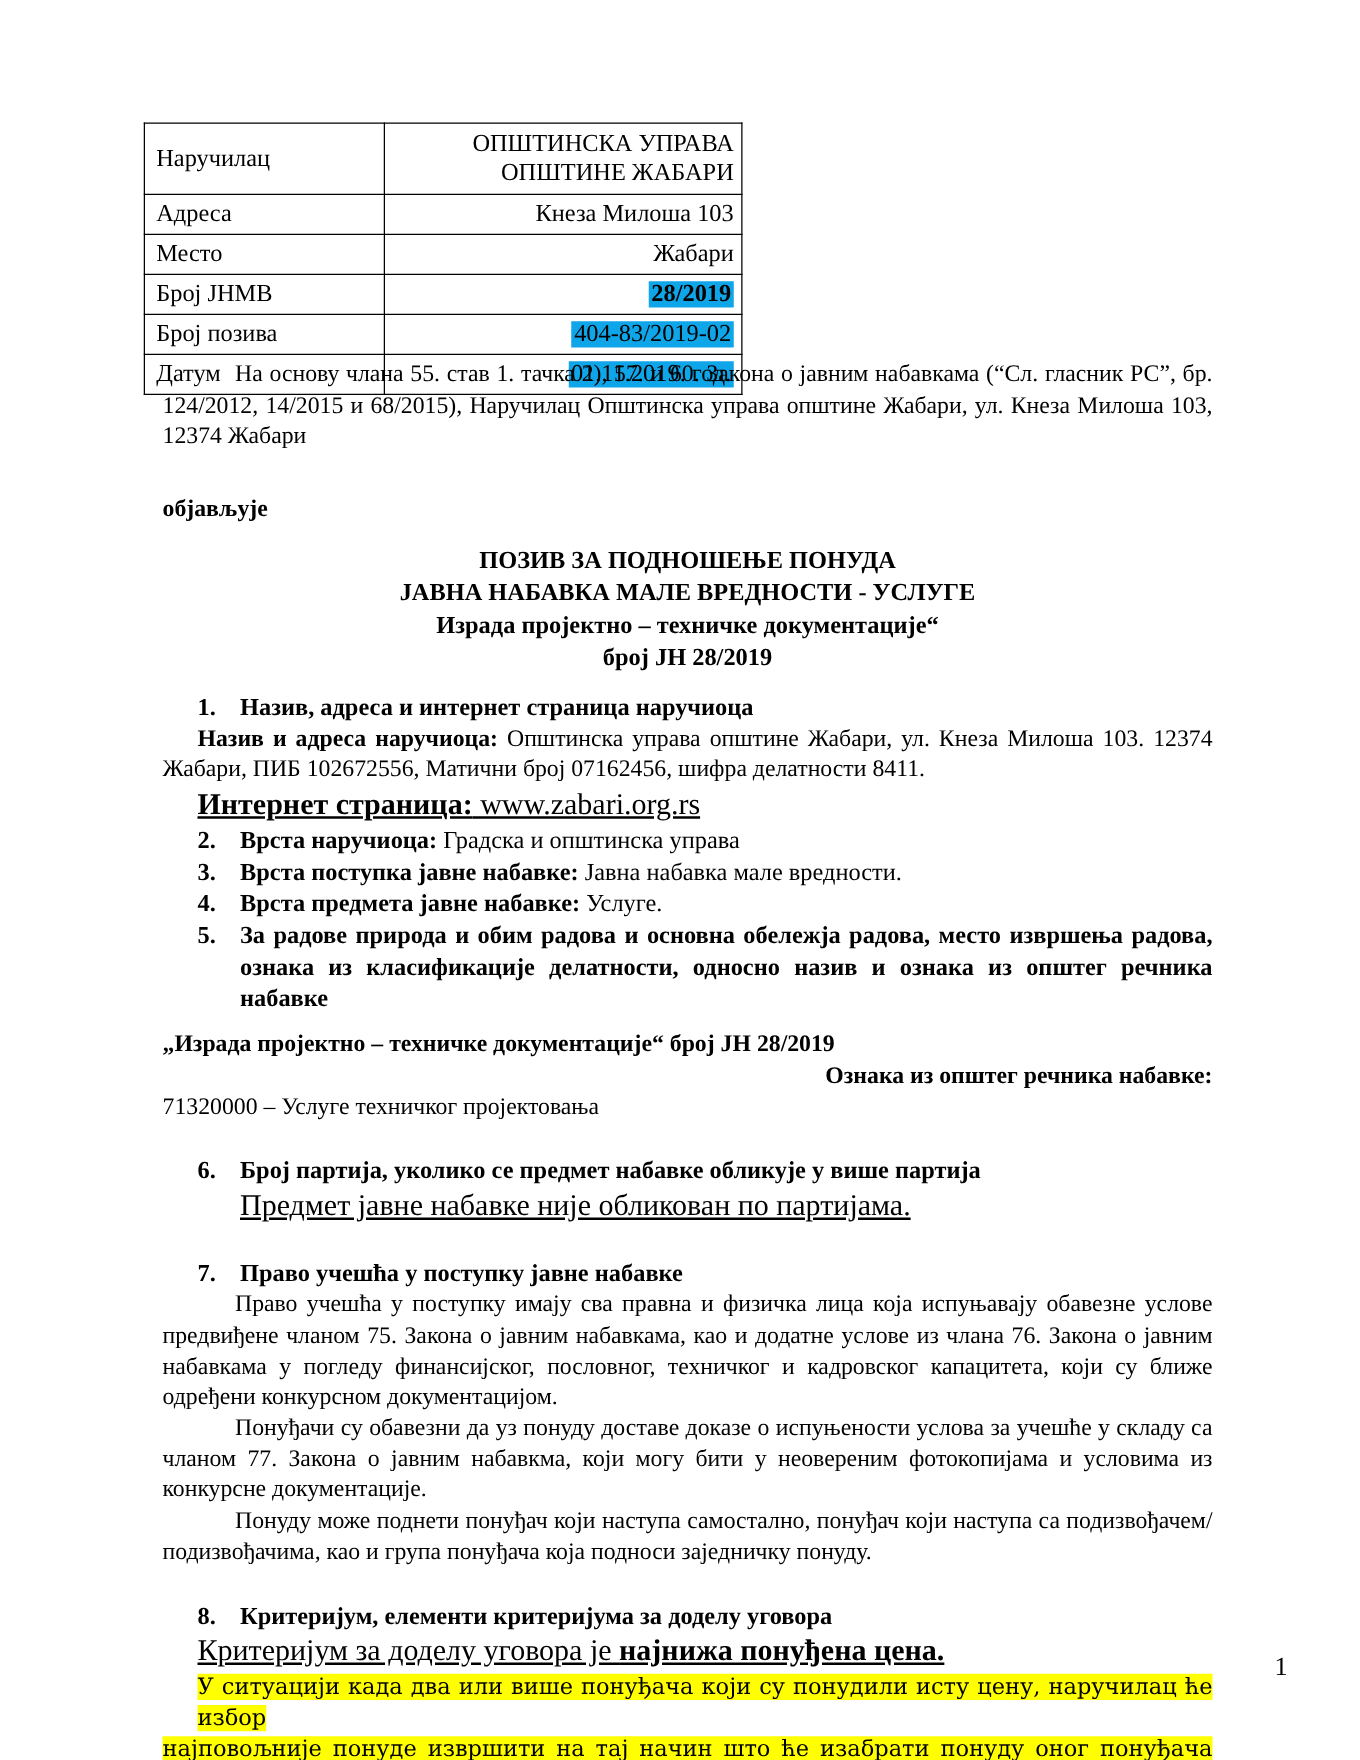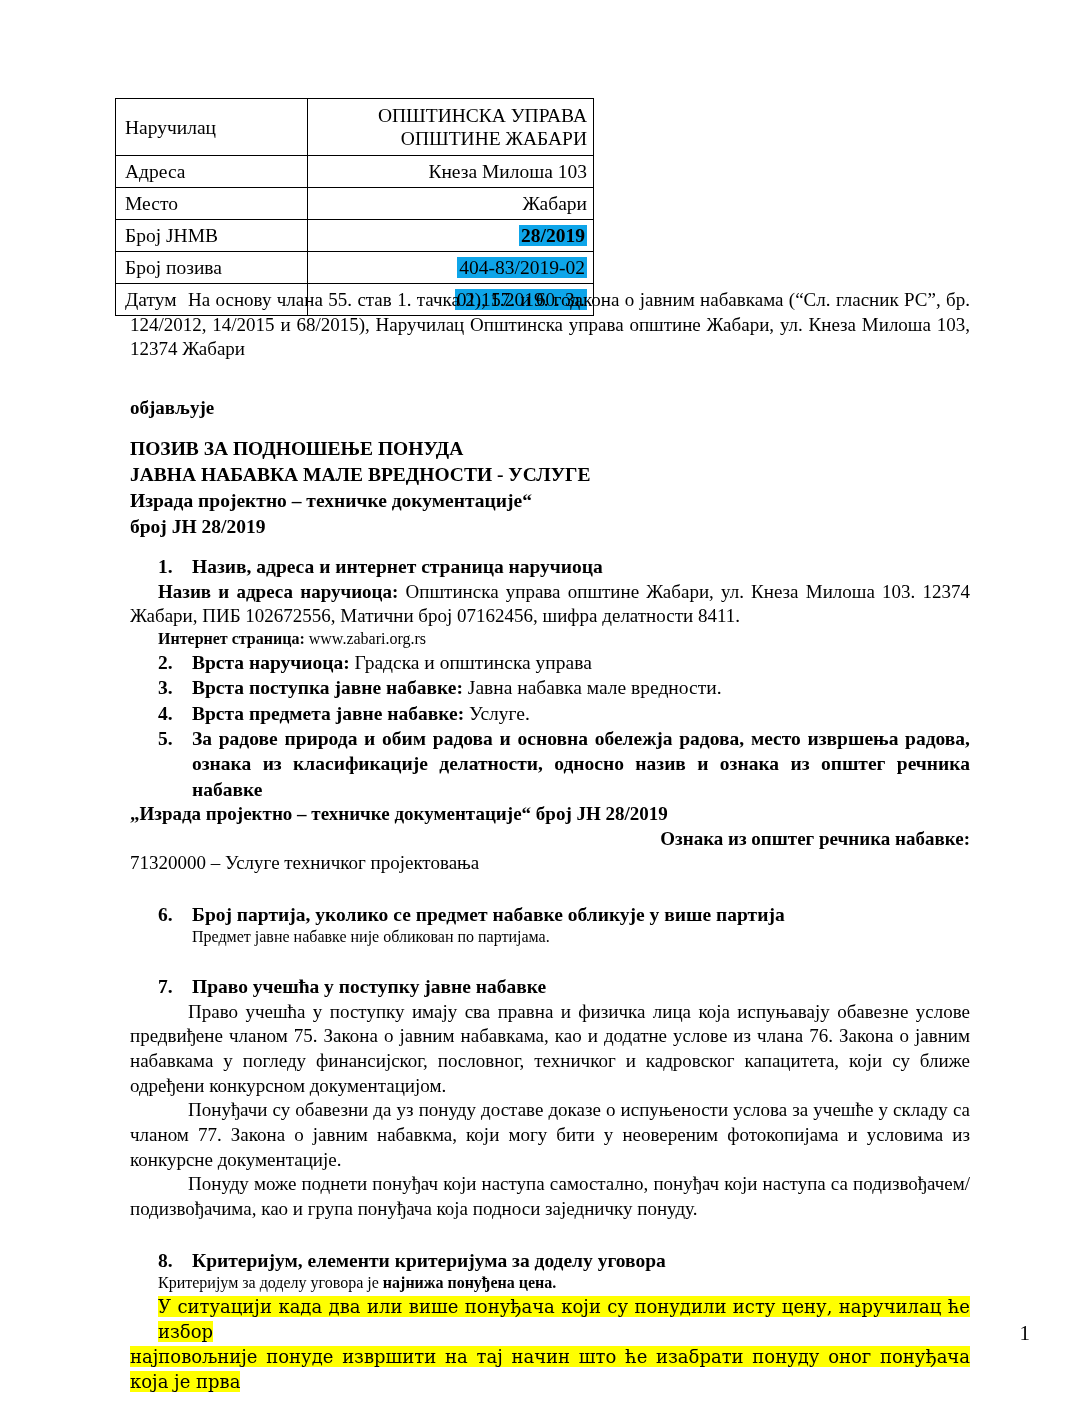--- a/index.html
+++ b/index.html
@@ -72,21 +72,21 @@
   }
   p.ind { text-indent: 58px; }
   .gap-sm { height: 15px; }
   .gap-md { height: 26px; }
   .gap-lg { height: 34px; }
 
   .title-block {
     font-weight: bold;
     font-size: 19.5px;
     line-height: 1.33;
-    text-align: left;
+    text-align: center;
   }
 
   
   ol.nlist {
     margin: 0;
     padding: 0;
     list-style: none;
   }
   ol.nlist > li {
     position: relative;
@@ -101,24 +101,25 @@
     position: absolute;
     left: 28px;
     top: 0;
     width: 24px;
     text-align: left;
     font-weight: bold;
   }
   .reg { font-weight: normal; }
 
   .sub-line {
-    font-size: 16px;
+    font-size: 24px;
     line-height: 1.30;
     text-align: justify;
     padding-left: 28px;
+    text-decoration: underline;
   }
 
   .hlpara {
     font-family: "DejaVu Serif", "Liberation Serif", serif;
     font-size: 18px;
     line-height: 1.40;
     text-align: justify;
   }
   .hlpara .seg { background: #FFFF00; }
 
@@ -209,21 +210,21 @@
       <li>
         <span class="num">4.</span>
         <span>Врста предмета јавне набавке:</span><span class="reg"> Услуге.</span>
       </li>
       <li>
         <span class="num">5.</span>
         <span>За радове природа и обим радова и основна обележја радова, место извршења радова, ознака из класификације делатности, односно назив и ознака из општег речника набавке</span>
       </li>
     </ol>
 
-    <p class="b" style="text-align:left;">„Израда пројектно – техничке документације“ број ЈН 28/2019</p>
+    <p class="b" style="text-align:left;margin-top:12px;">„Израда пројектно – техничке документације“ број ЈН 28/2019</p>
     <p class="b" style="text-align:right;">Ознака из општег речника набавке:</p>
     <p style="text-align:left;">71320000 – Услуге техничког пројектовања</p>
 
     <div class="gap-md"></div>
 
     <ol class="nlist">
       <li>
         <span class="num">6.</span>
         <span>Број партија, уколико се предмет набавке обликује у више партија</span>
       </li>

